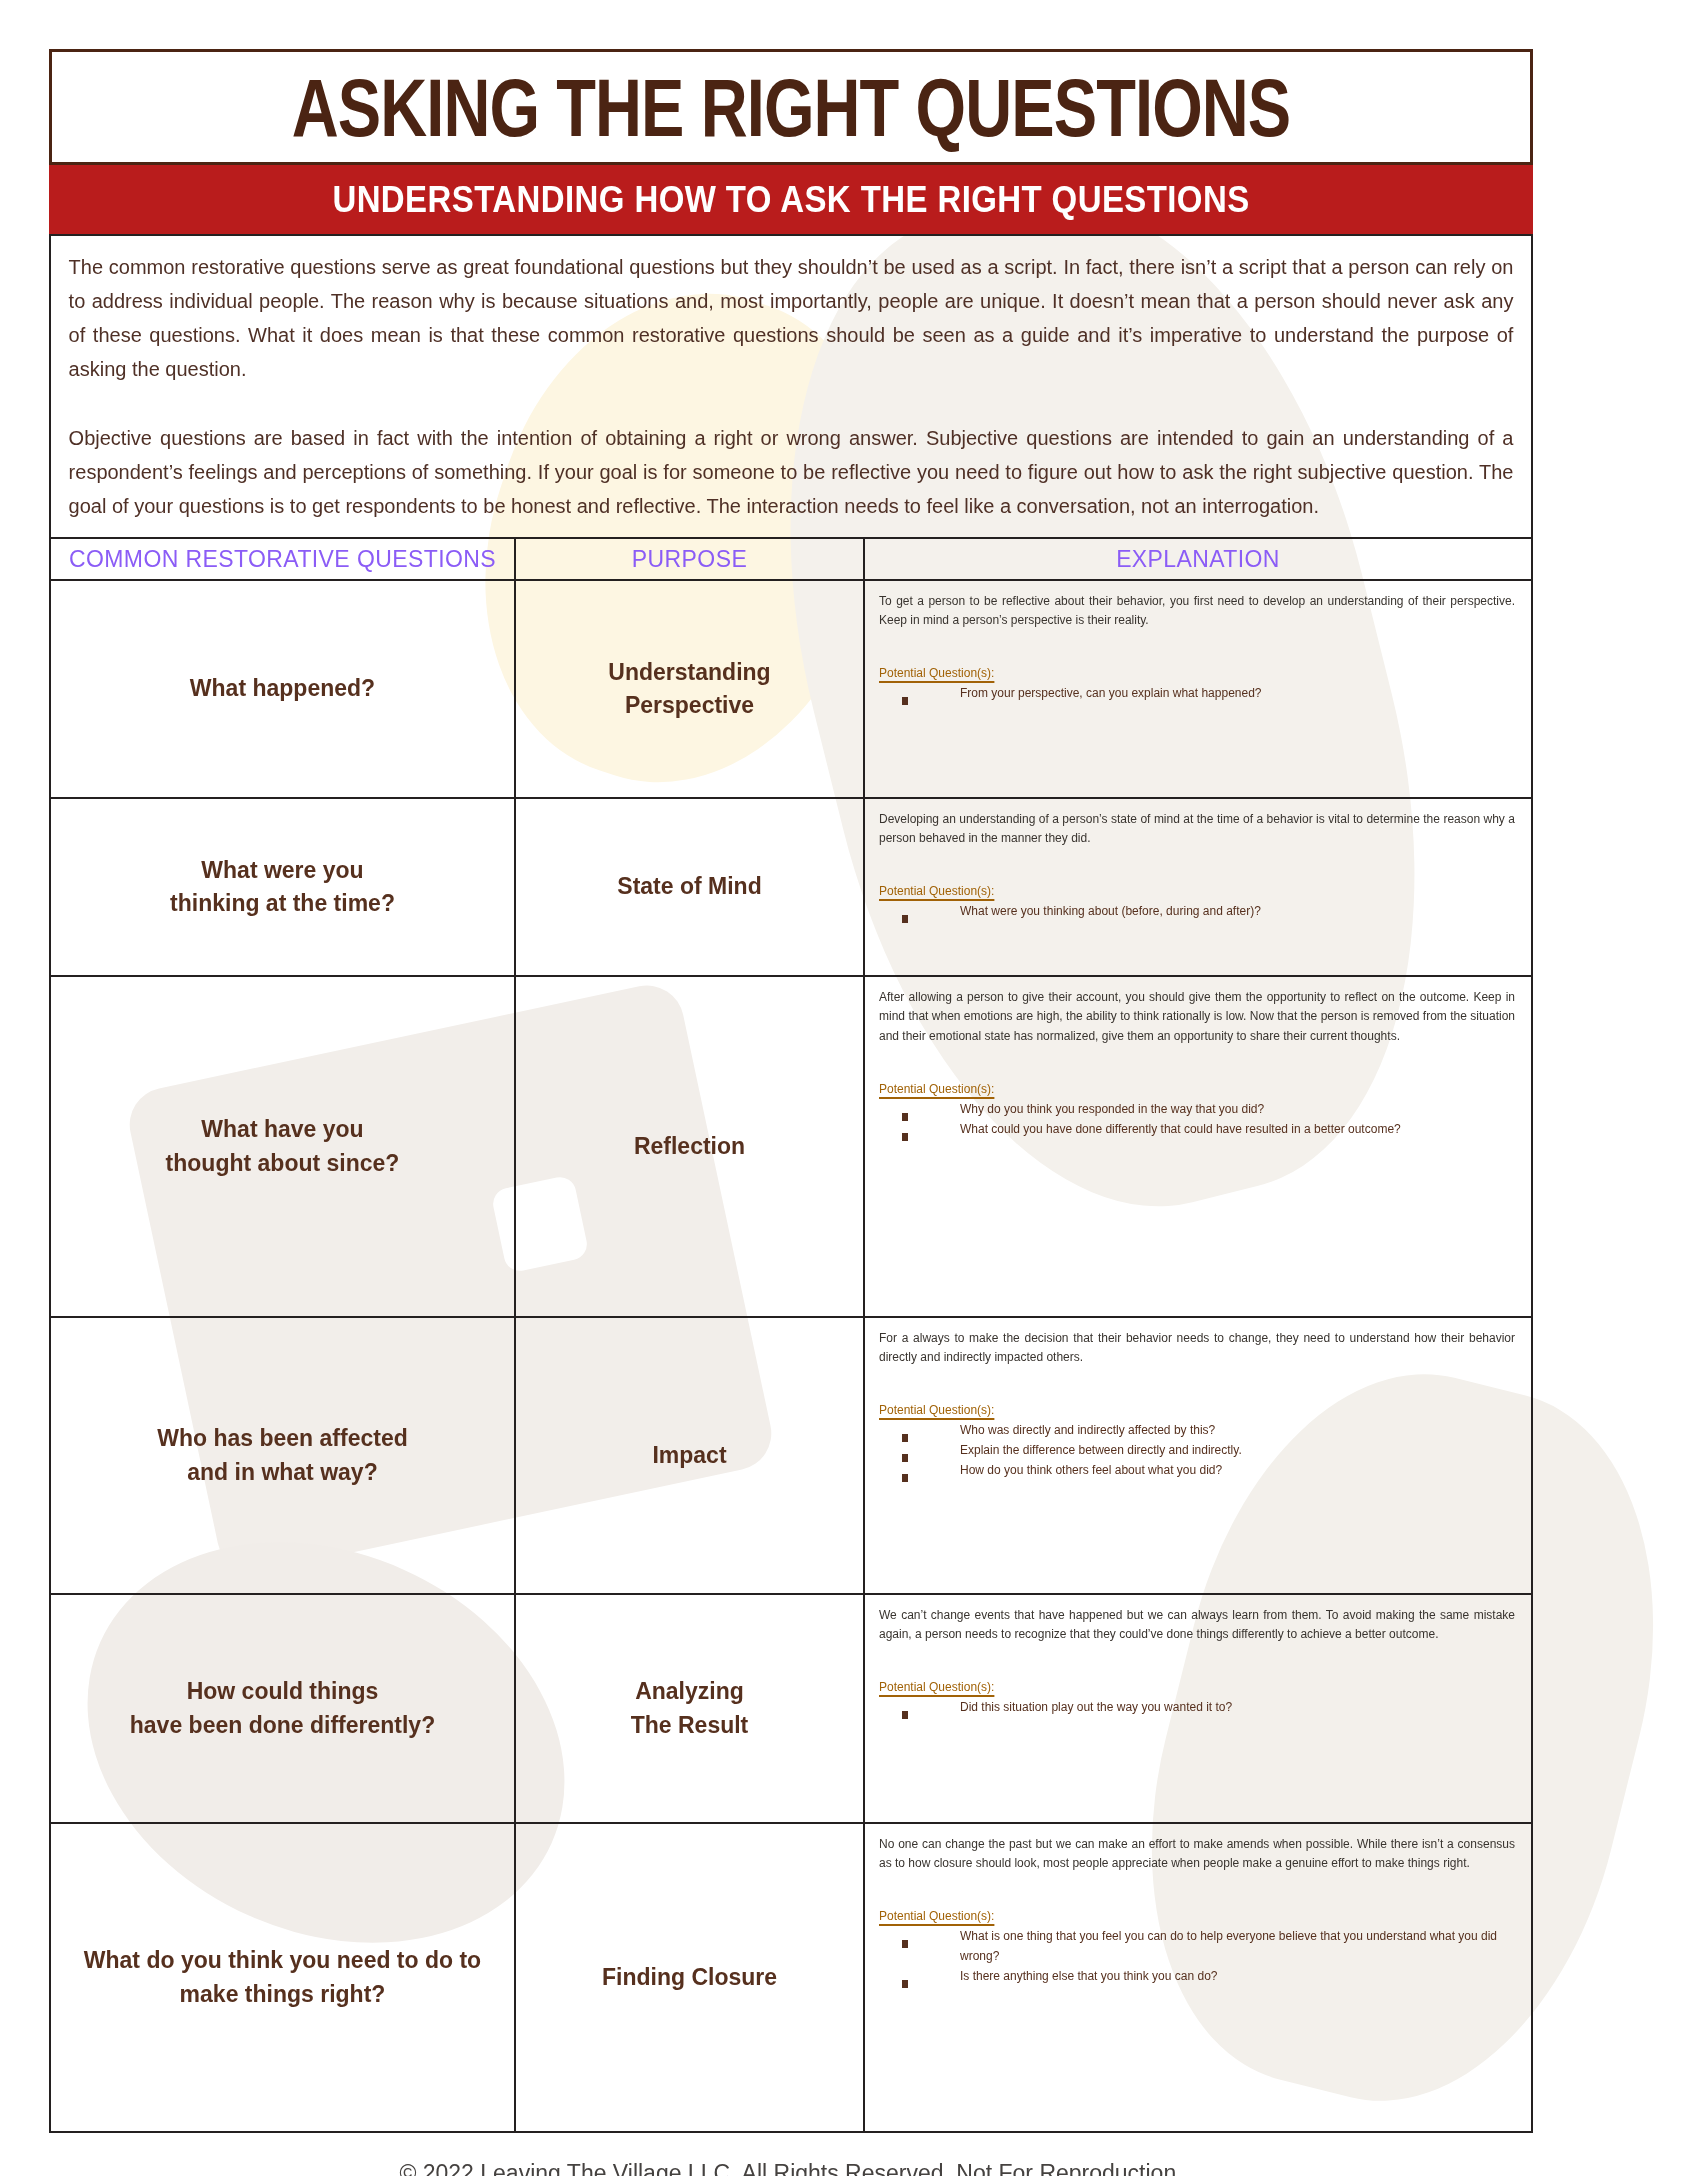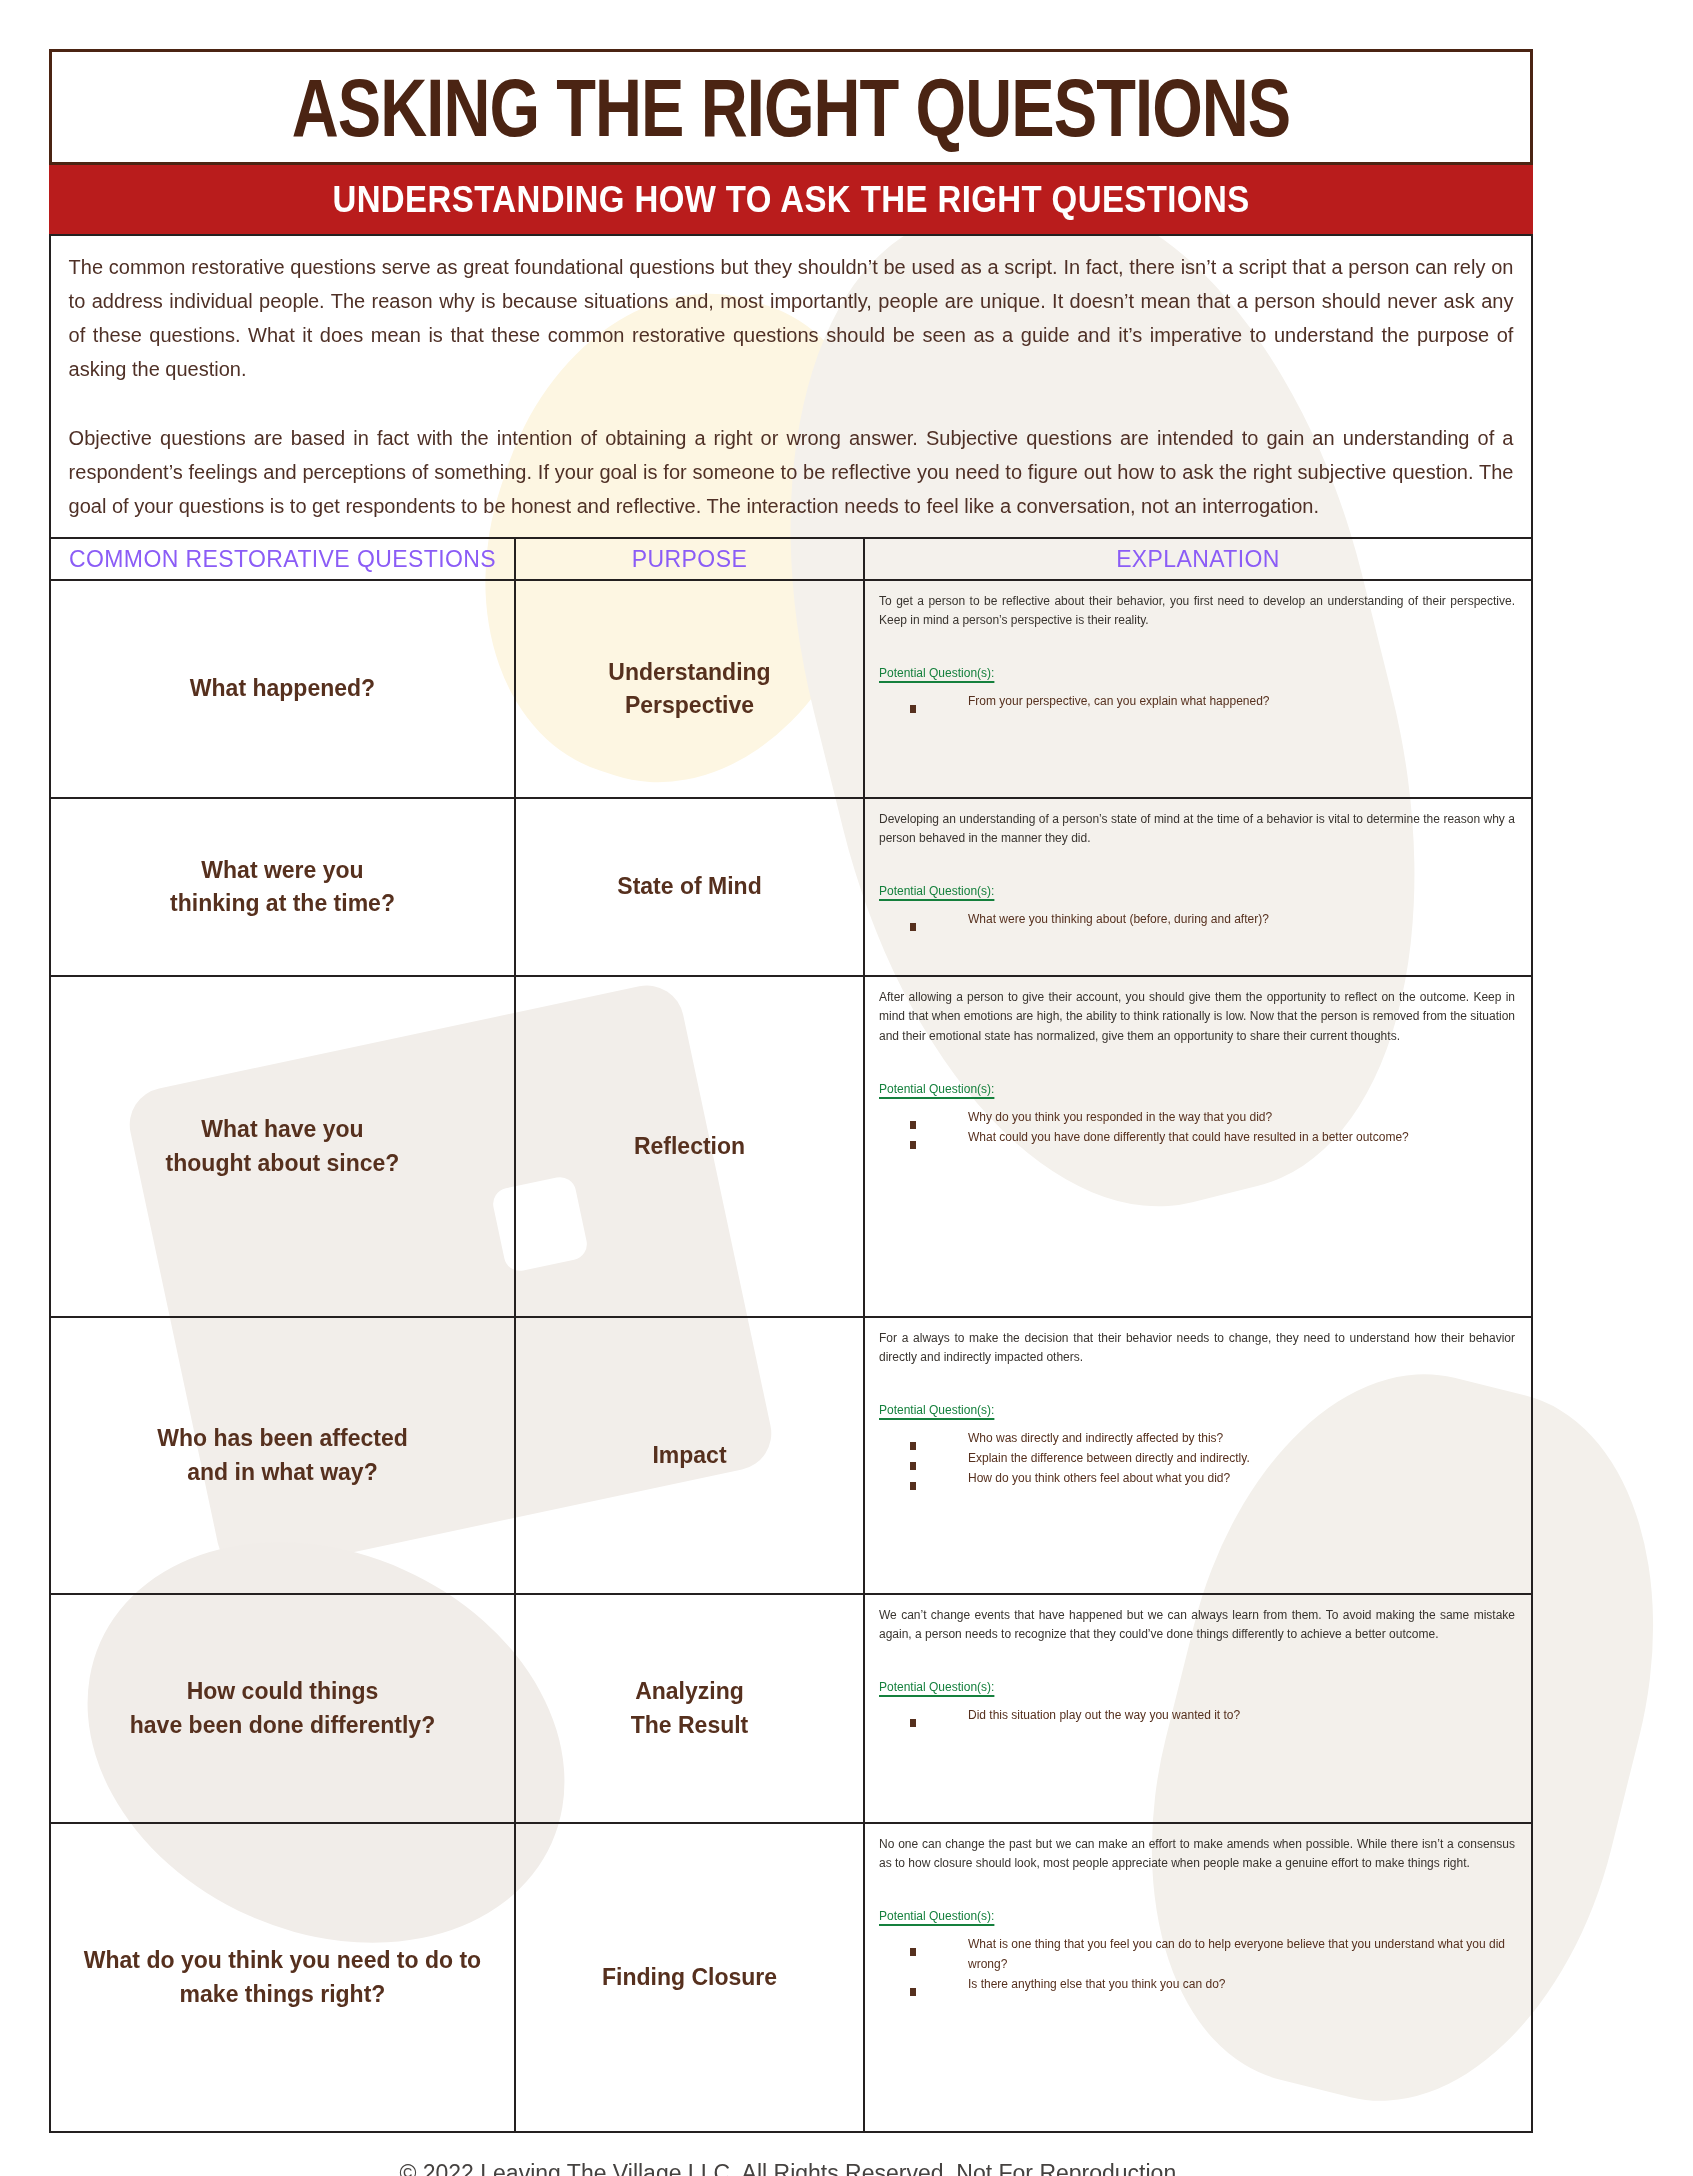--- a/index.html
+++ b/index.html
@@ -59,24 +59,24 @@
 
   .q-cell, .p-cell {
     display:flex; align-items:center; justify-content:center; text-align:center;
     color:#56301e; font-weight:800; font-size:23px; line-height:1.45;
     white-space:pre-line; padding:8.8px;
   }
 
   .e-cell { padding:10.6px 16px 10.6px 14px; color:#39342f; font-size:12px; line-height:1.65; }
   .e-body { text-align:justify; margin:0; }
   .e-potential {
-    display:inline-block; margin-top:33px; color:#15803d;
+    display:inline-block; margin-top:33px; color:#a16207;
     text-decoration:underline; text-underline-offset:4.4px; text-decoration-thickness:1.8px;
   }
-  .pq-list { list-style:none; margin:8px; padding:0; color:#56301e; }
+  .pq-list { list-style:none; margin:0; padding:0; color:#56301e; }
   .pq-list li { position:relative; padding-left:81px; }
   .pq-list li::before {
     content:""; position:absolute; left:23px; top:13.2px; width:6.2px; height:8px; background:#56301e;
   }
 
   .r1 { min-height:218px; } .r2 { min-height:178px; } .r3 { min-height:341px; }
   .r4 { min-height:277px; } .r5 { min-height:229px; } .r6 { min-height:307px; }
 
   .footer { margin-top:27px; text-align:center; color:#454240; font-size:23px; }
 </style>

